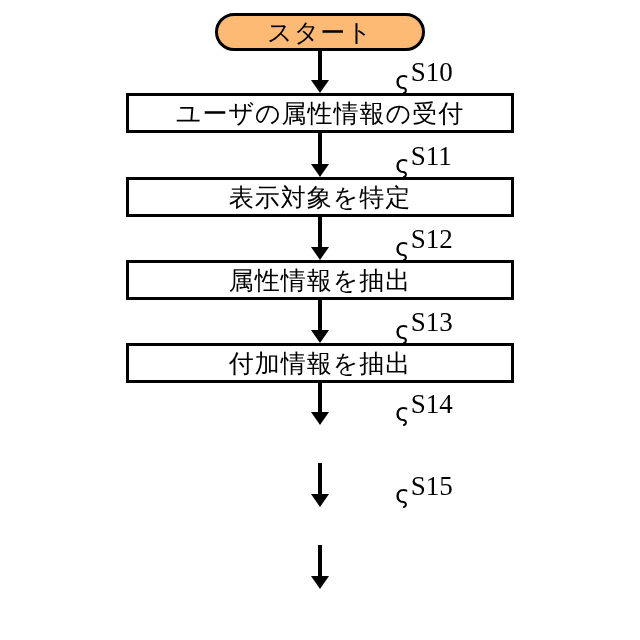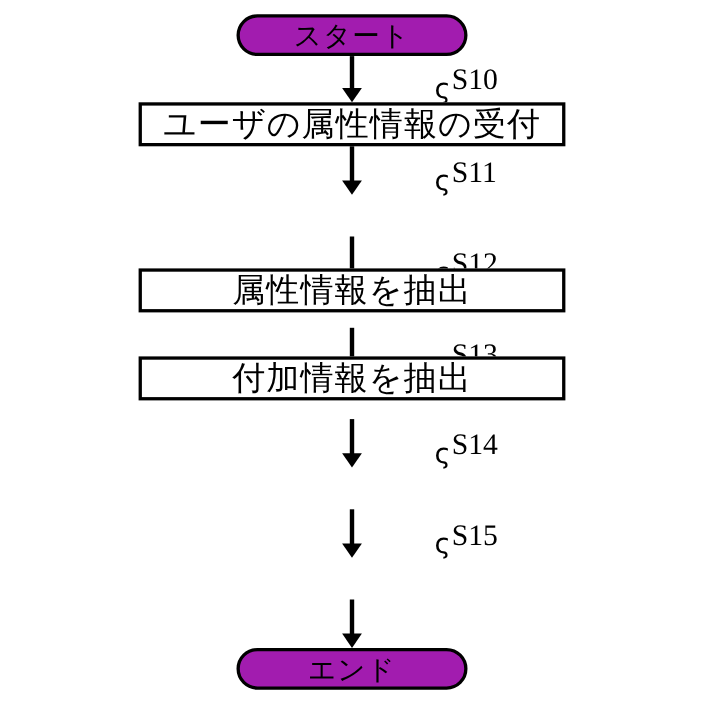--- a/index.html
+++ b/index.html
@@ -17,47 +17,47 @@
     overflow: hidden;
   }
   .terminal {
     position: absolute;
     left: 215px;
     width: 210px;
     height: 38px;
     box-sizing: border-box;
     border: 3px solid #000000;
     border-radius: 19px;
-    background: #a21caf;
+    background: #fdba74;
     display: flex;
     align-items: center;
     justify-content: center;
     font-size: 25px;
     letter-spacing: 1px;
   }
   .terminal.start { top: 13px; }
   .terminal.end   { top: 589px; }
   .process {
     position: absolute;
     left: 126px;
     width: 388px;
     height: 40px;
     box-sizing: border-box;
     border: 3px solid #000000;
     background: #ffffff;
     display: flex;
     align-items: center;
     justify-content: center;
-    font-size: 30px;
+    font-size: 25px;
     letter-spacing: 1px;
   }
   .p0 { top: 93px; }
   .p1 { top: 177px; }
-  .p2 { top: 244px; font-family: Liberation Mono, monospace; }
-  .p3 { top: 324px; }
+  .p2 { top: 260px; font-family: Liberation Mono, monospace; }
+  .p3 { top: 343px; }
   .p4 { top: 425px; }
   .p5 { top: 507px; }
   .arrow {
     position: absolute;
     left: 311px;
     width: 18px;
   }
   .a0 { top: 51px;  height: 42px; }
   .a1 { top: 133px; height: 44px; }
   .a2 { top: 215px; height: 45px; }
@@ -133,20 +133,23 @@
 
   <div class="arrow a1">
     <div class="arrow-line"></div>
     <div class="arrow-head"></div>
   </div>
 
   <div class="step-label l1">
     <span class="squiggle">ς</span>
     <span class="step-id">S11</span>
   </div>
+  <div class="process p1">
+    <span>表示対象を特定</span>
+  </div>
 
   <div class="arrow a2">
     <div class="arrow-line"></div>
     <div class="arrow-head"></div>
   </div>
 
   <div class="step-label l2">
     <span class="squiggle">ς</span>
     <span class="step-id">S12</span>
   </div>
@@ -185,17 +188,14 @@
   <div class="step-label l5">
     <span class="squiggle">ς</span>
     <span class="step-id">S15</span>
   </div>
 
   <div class="arrow a6">
     <div class="arrow-line"></div>
     <div class="arrow-head"></div>
   </div>
 
-  <div class="terminal end">
-    <span>エンド</span>
-  </div>
 
 </div>
 
 </body></html>

